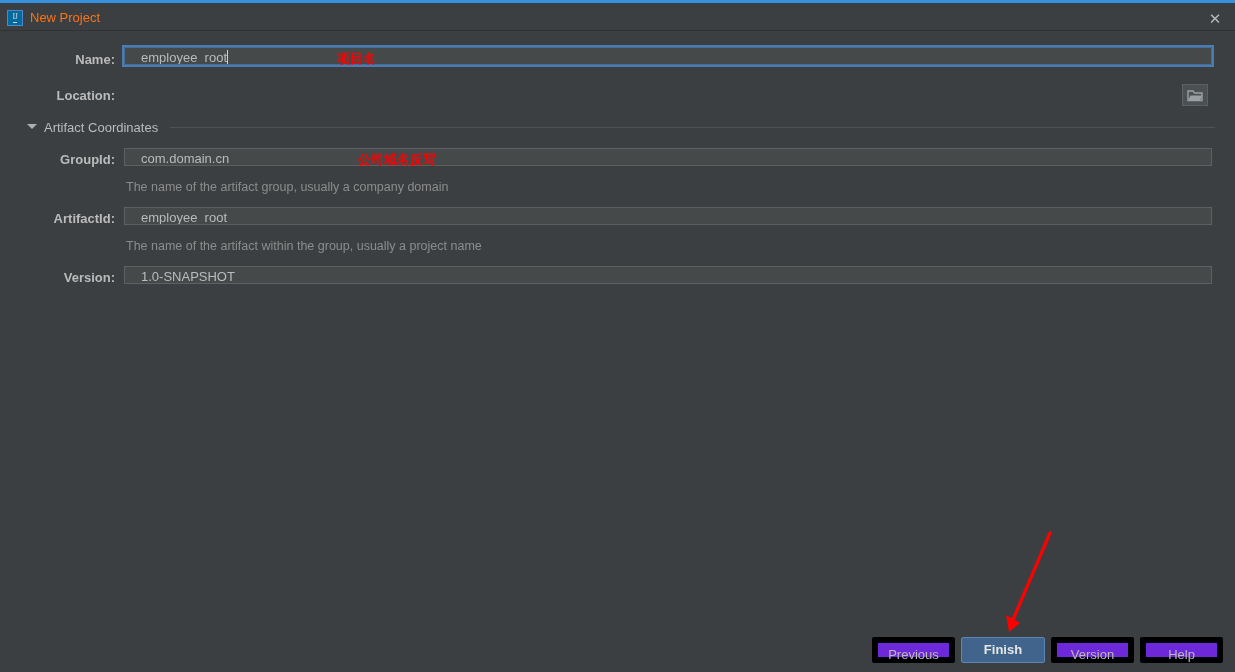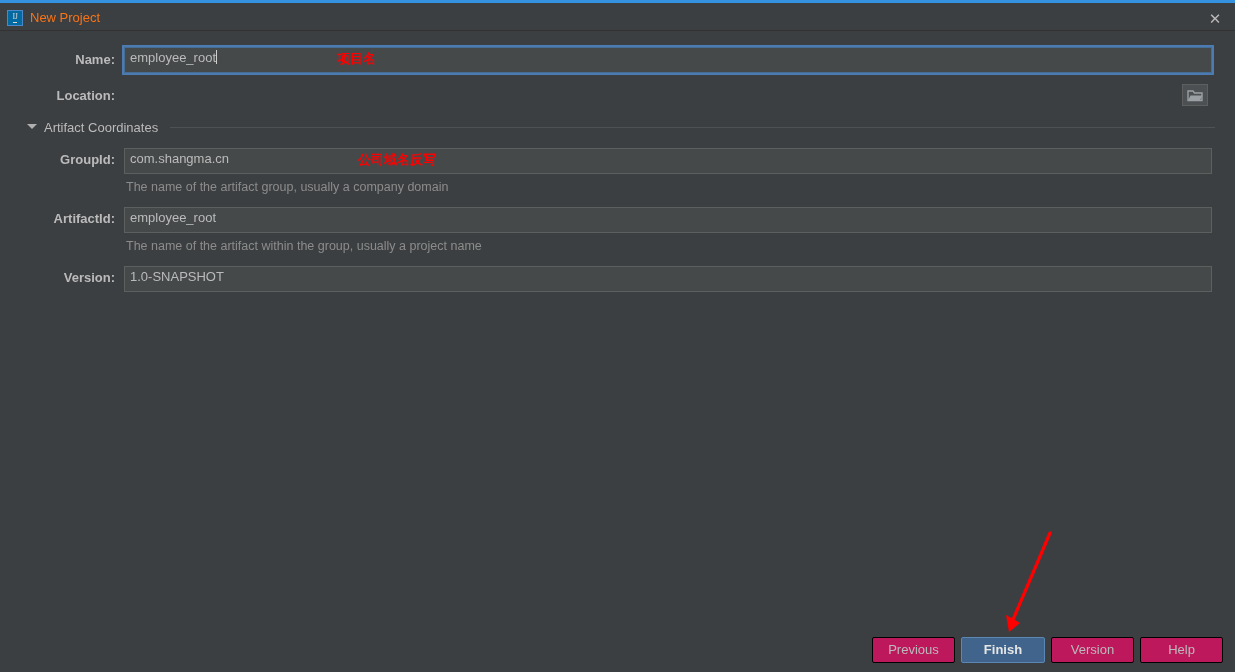--- a/index.html
+++ b/index.html
@@ -87,22 +87,22 @@
     font-weight: bold;
   }
 
   .field {
     position: absolute;
     background: #45494a;
     border: 1px solid #5e6060;
     color: #bbbbbb;
     font-size: 13px;
     line-height: 20px;
-    padding: 0 5px;
-    height: 26px;
+    padding: 0 16px;
+    height: 18px;
     overflow: hidden;
     white-space: nowrap;
   }
   .field.focused {
     background: #45494a;
     border: 1px solid #466d94;
     outline: 2px solid #4b7bb0;
     outline-offset: 0px;
   }
 
@@ -175,22 +175,22 @@
     position: absolute;
     left: 980px; top: 520px;
     width: 110px; height: 125px;
     pointer-events: none;
   }
 
   
   .btn {
     position: absolute;
     height: 26px;
-    background: #be185d;
-    border: 1px solid #000000;
+    background: #6d28d9;
+    border: 6px solid #000000;
     border-radius: 2px;
     color: #bbbbbb;
     font-size: 13px;
     line-height: 24px;
     text-align: center;
     cursor: pointer;
   }
   .btn.primary {
     background: #41648c;
     border: 1px solid #5b87b5;
@@ -226,21 +226,21 @@
     </svg>
   </div>
 
   <div class="section-toggle">
     <div class="tri"></div>
   </div>
   <div class="section-title">Artifact Coordinates</div>
   <div class="section-line"></div>
 
   <div class="row-label" style="left:0px; top:152px; width:115px;">GroupId:</div>
-  <div class="field" style="left:124px; top:148px; width:1088px;">com.shangma.cn</div>
+  <div class="field" style="left:124px; top:148px; width:1088px;">com.domain.cn</div>
   <div class="annot" style="left:358px; top:152px;">公司域名反写</div>
   <div class="hint" style="left:126px; top:179px;">The name of the artifact group, usually a company domain</div>
 
   <div class="row-label" style="left:0px; top:211px; width:115px;">ArtifactId:</div>
   <div class="field" style="left:124px; top:207px; width:1088px;">employee_root</div>
   <div class="hint" style="left:126px; top:238px;">The name of the artifact within the group, usually a project name</div>
 
   <div class="row-label" style="left:0px; top:270px; width:115px;">Version:</div>
   <div class="field" style="left:124px; top:266px; width:1088px;">1.0-SNAPSHOT</div>
 

